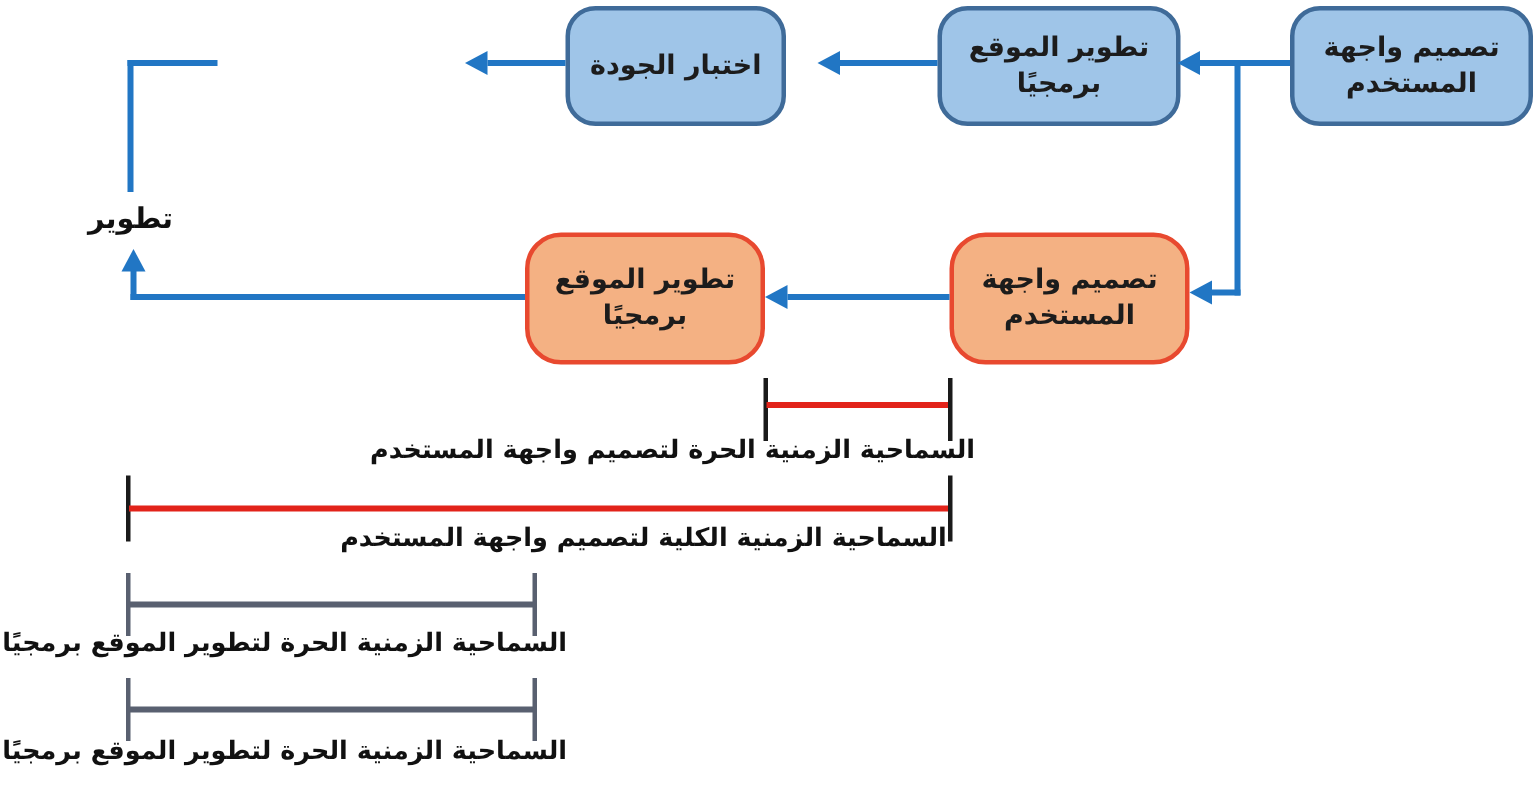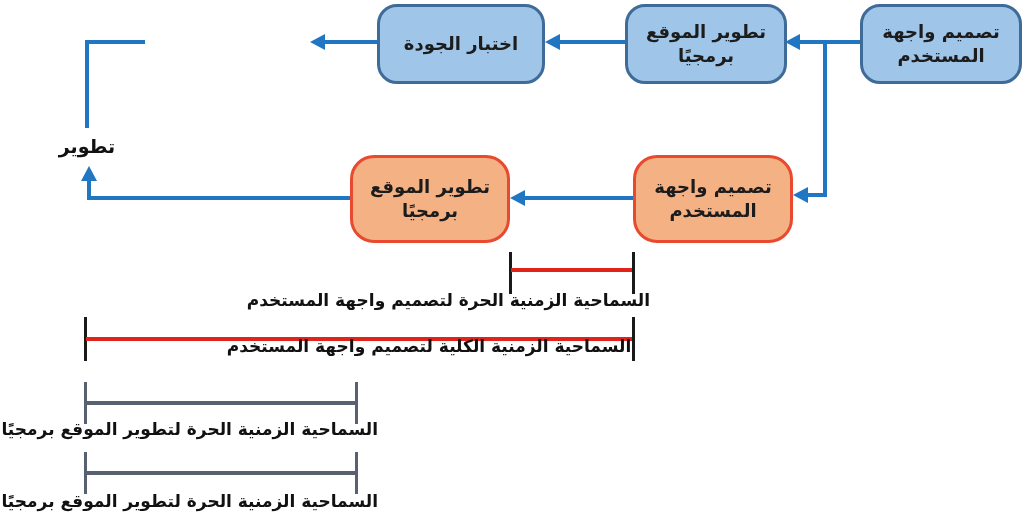--- a/index.html
+++ b/index.html
@@ -43,21 +43,21 @@
 <body>
 
 <div id="stage">
 
   <div class="box blue" style="left:860px;top:4px;width:162px;height:80px">
     <span>تصميم واجهة المستخدم</span>
   </div>
   <div class="box blue" style="left:625px;top:4px;width:162px;height:80px">
     <span>تطوير الموقع برمجيًا</span>
   </div>
-  <div class="box blue" style="left:377px;top:4px;width:168px;height:80px">
+  <div class="box blue" style="left:377px;top:4px;width:147px;height:80px">
     <span>اختبار الجودة</span>
   </div>
 
   <div class="box orange" style="left:633px;top:155px;width:160px;height:88px">
     <span>تصميم واجهة المستخدم</span>
   </div>
   <div class="box orange" style="left:350px;top:155px;width:160px;height:88px">
     <span>تطوير الموقع برمجيًا</span>
   </div>
 
@@ -101,21 +101,21 @@
     <div class="tick black" style="left:509px;top:252px;height:42px"></div>
     <div class="bar-line red" style="left:511px;top:268px;width:123px"></div>
     <div class="tick black" style="left:632px;top:252px;height:42px"></div>
     <div class="bar-label" style="left:283px;top:290px;width:367px">السماحية الزمنية الحرة لتصميم واجهة المستخدم</div>
   </div>
 
   <div>
     <div class="tick black" style="left:84px;top:317px;height:44px"></div>
     <div class="bar-line red" style="left:86px;top:337px;width:547px"></div>
     <div class="tick black" style="left:632px;top:317px;height:44px"></div>
-    <div class="bar-label" style="left:225px;top:336px;width:408px">السماحية الزمنية الكلية لتصميم واجهة المستخدم</div>
+    <div class="bar-label" style="left:225px;top:349px;width:408px">السماحية الزمنية الكلية لتصميم واجهة المستخدم</div>
   </div>
 
   <div>
     <div class="tick gray" style="left:84px;top:382px;height:42px"></div>
     <div class="bar-line gray" style="left:86px;top:401px;width:271px"></div>
     <div class="tick gray" style="left:355px;top:382px;height:42px"></div>
     <div class="bar-label" style="left:58px;top:419px;width:320px">السماحية الزمنية الحرة لتطوير الموقع برمجيًا</div>
   </div>
 
   <div>

